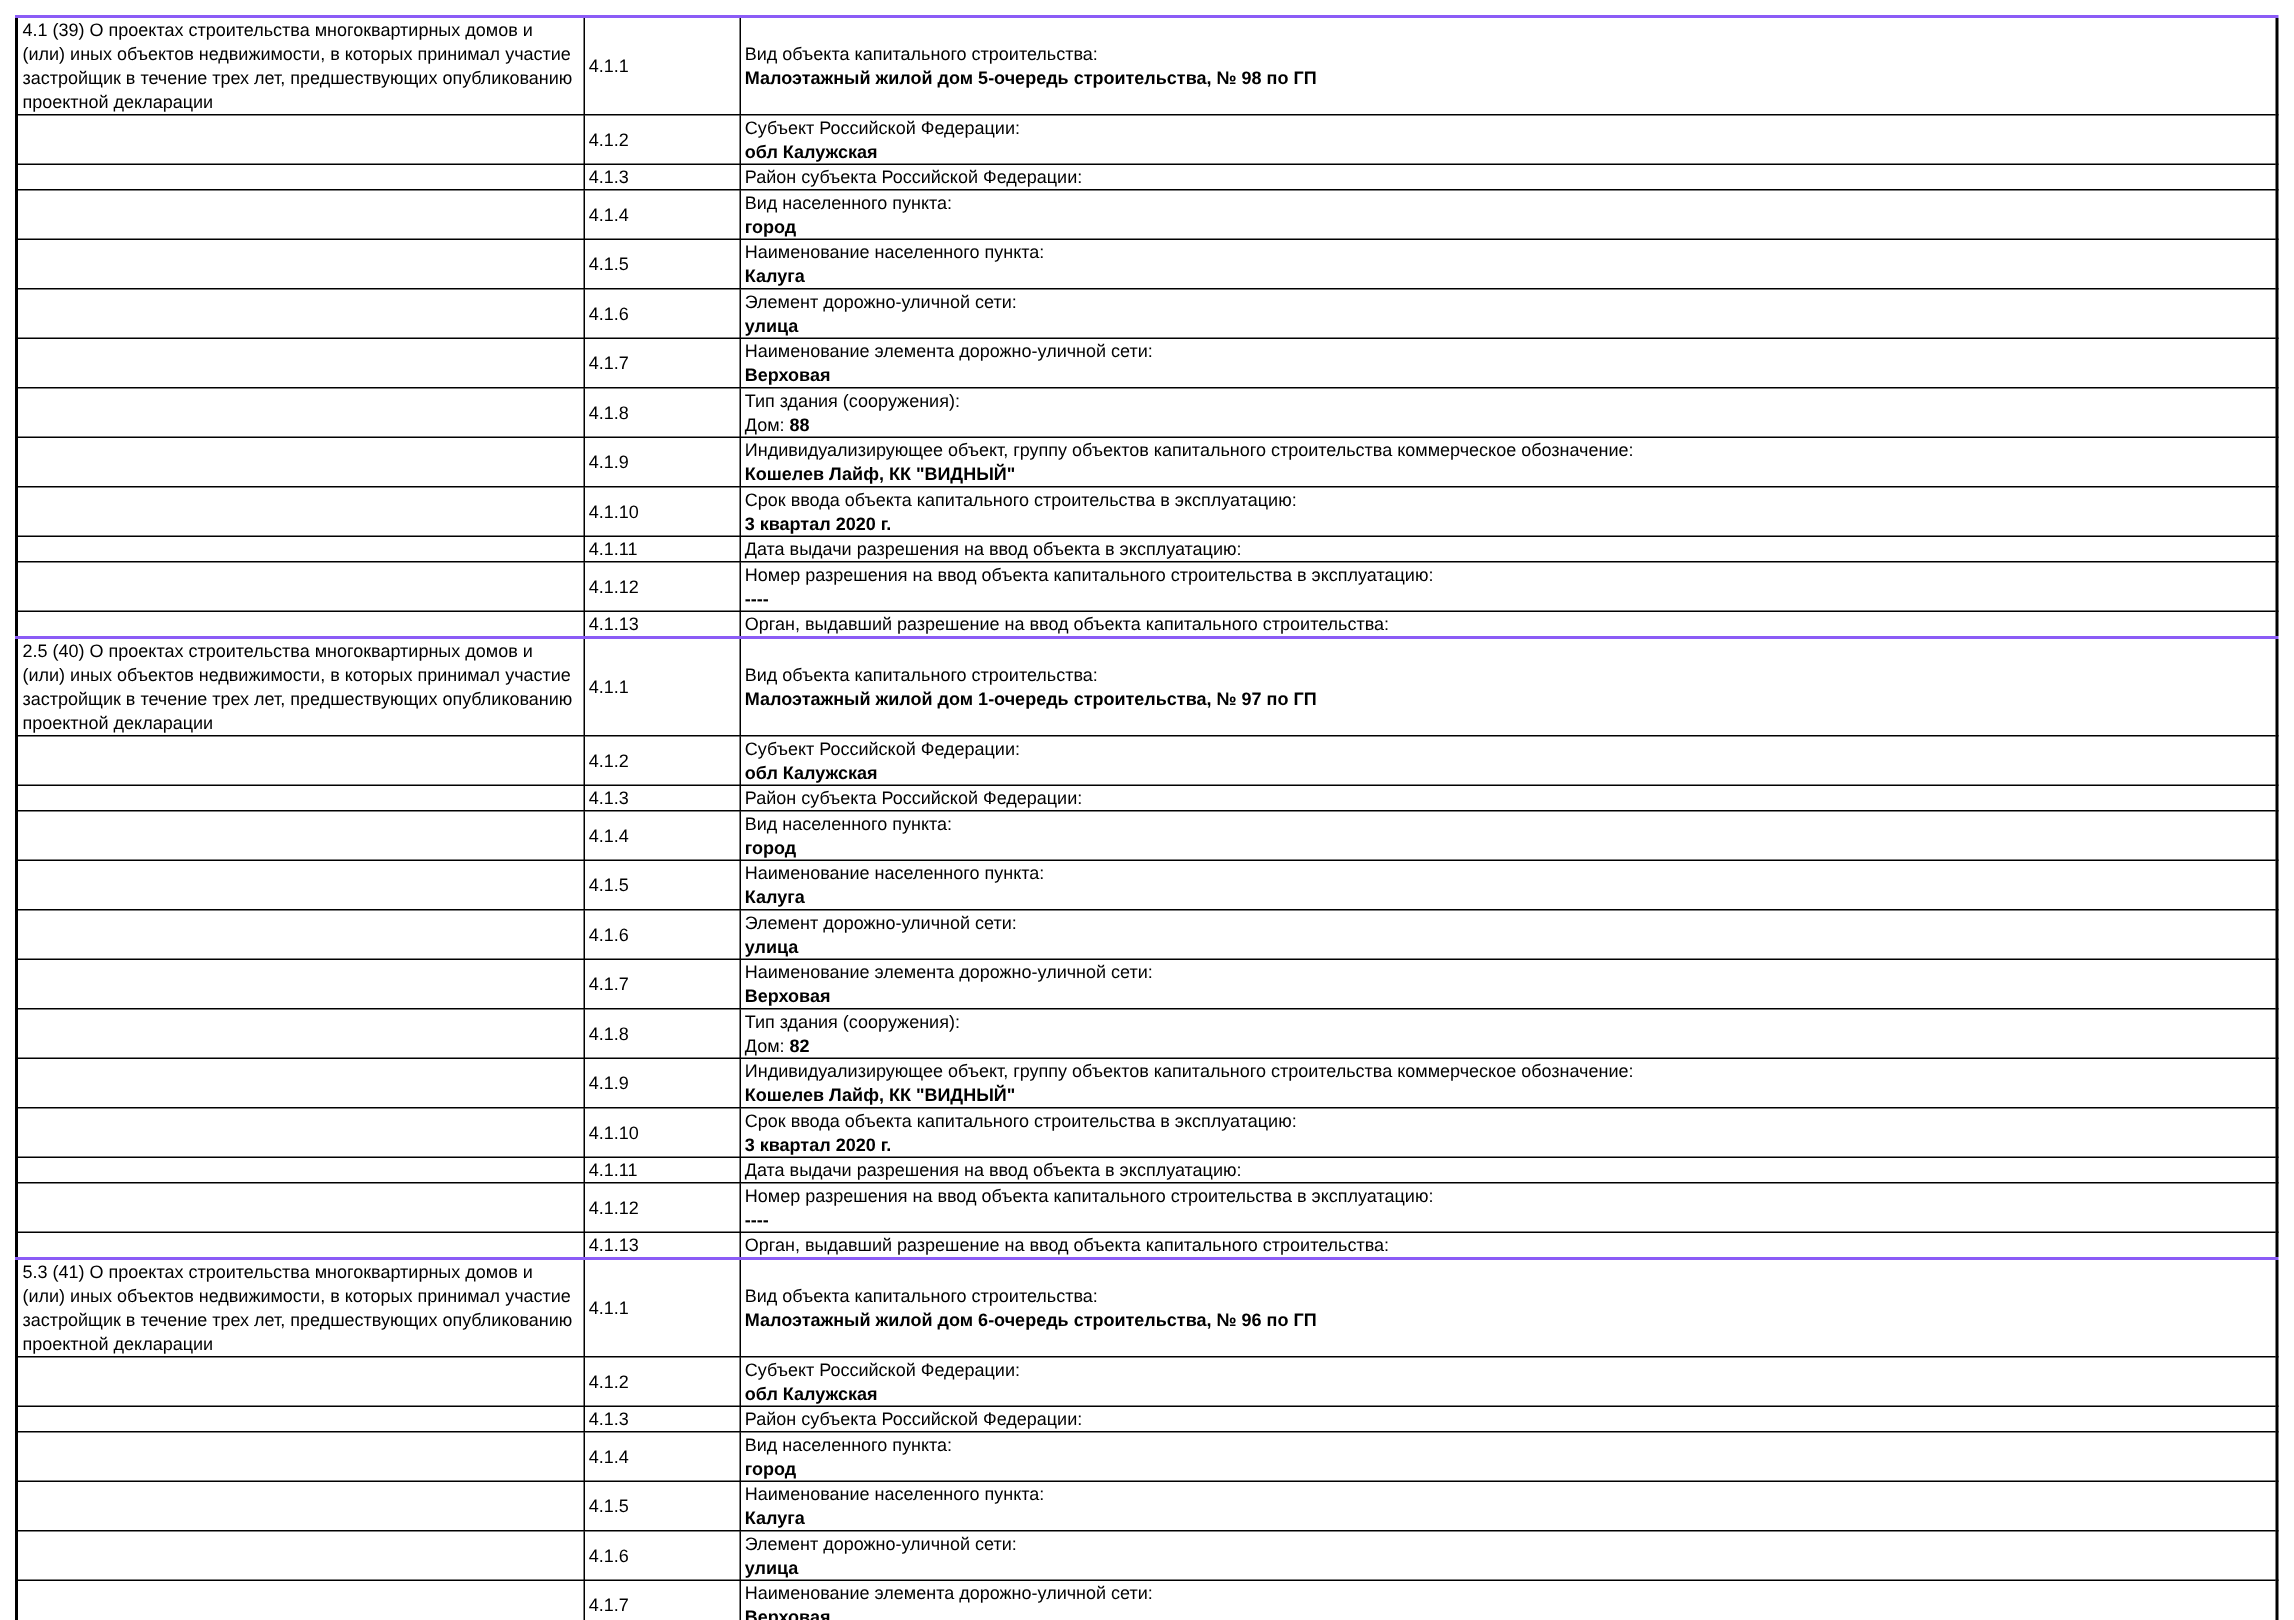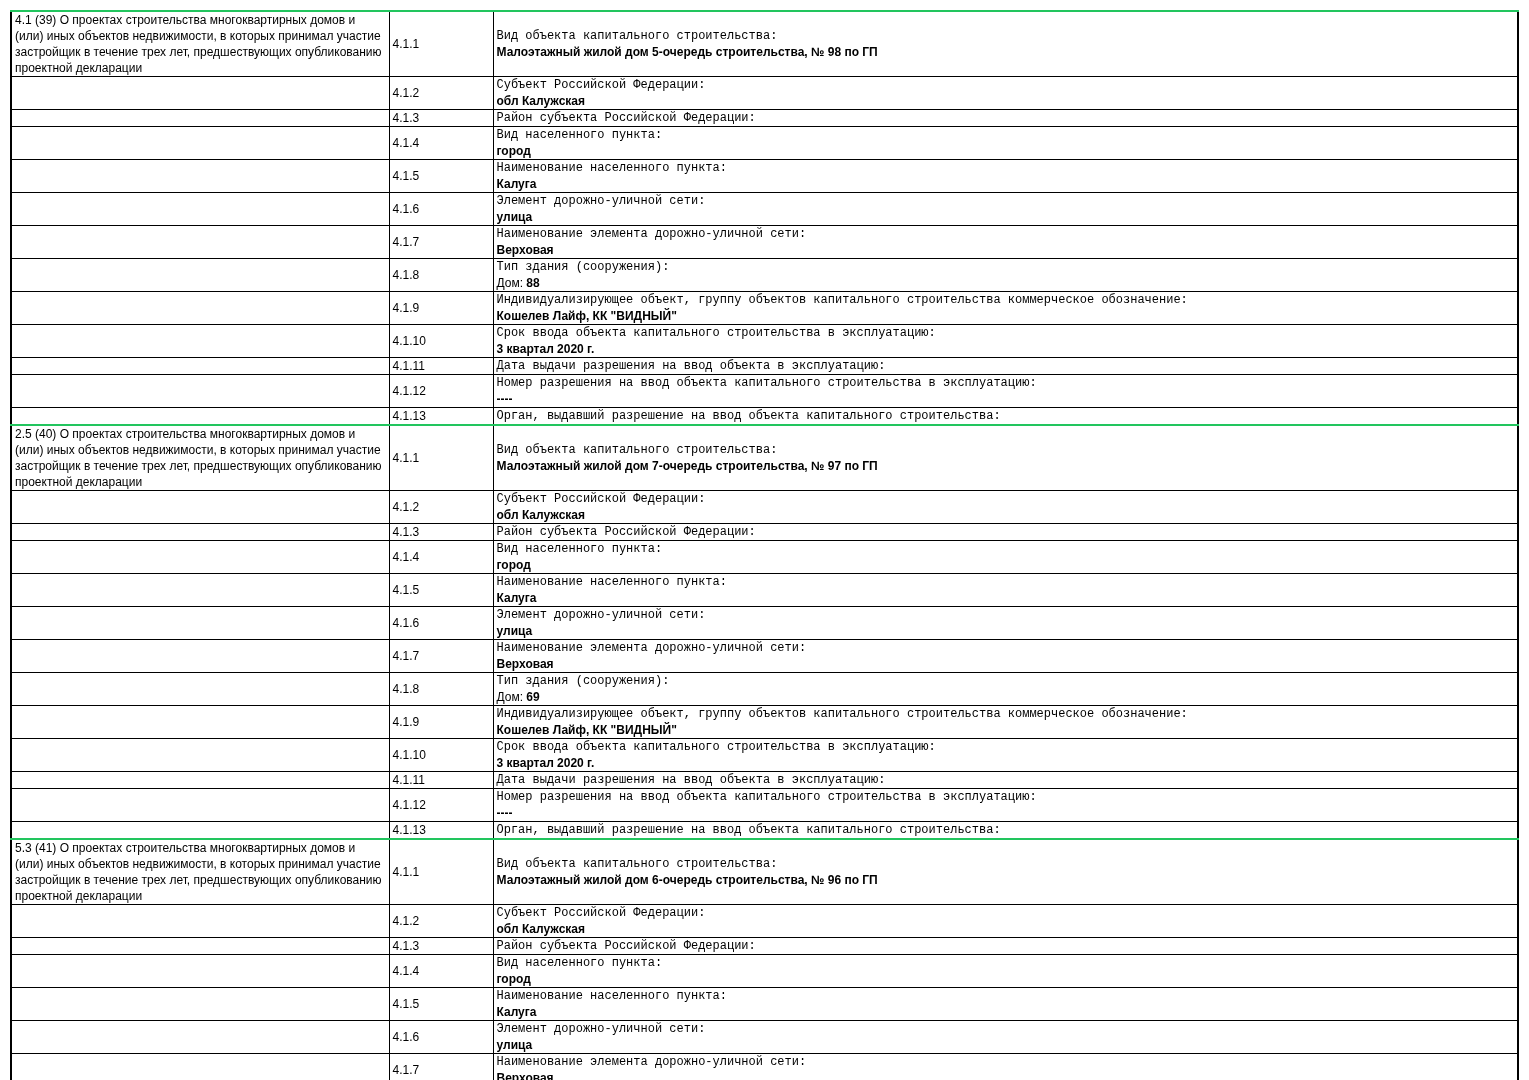--- a/index.html
+++ b/index.html
@@ -24,30 +24,30 @@
   col.c-content { width: 1025px; }
   td {
     border: 1px solid #000;
     padding: 0 3px;
     vertical-align: middle;
     line-height: 16px;
     overflow: hidden;
     word-wrap: break-word;
   }
   tr.section-first td {
-    border-top: 2px solid #22c55e;
+    border-top: 2px solid #8b5cf6;
     margin-top: 48px;
   }
   td.desc {
     vertical-align: top;
   }
   td.code {
     vertical-align: middle;
   }
-  .label { font-weight: 400; font-family: Liberation Mono, monospace; }
+  .label { font-weight: 400; }
   .value-line { font-weight: 700; }
   .value-prefix { font-weight: 400; }
 </style>
 </head>
 <body>
 
 <div class="page">
   <table class="decl">
     <colgroup>
       <col class="c-desc">
@@ -154,21 +154,21 @@
           <td class="code">4.1.13</td>
           <td class="content">
             <div class="label">Орган, выдавший разрешение на ввод объекта капитального строительства:</div>
           </td>
         </tr>
         <tr class="section-first">
           <td class="desc">2.5 (40) О проектах строительства многоквартирных домов и (или) иных объектов недвижимости, в которых принимал участие застройщик в течение трех лет, предшествующих опубликованию проектной декларации</td>
           <td class="code">4.1.1</td>
           <td class="content">
             <div class="label">Вид объекта капитального строительства:</div>
-            <div class="value-line"><span class="value-text">Малоэтажный жилой дом 7-очередь строительства, № 97 по ГП</span></div>
+            <div class="value-line"><span class="value-text">Малоэтажный жилой дом 1-очередь строительства, № 97 по ГП</span></div>
           </td>
         </tr>
         <tr>
           <td class="desc"></td>
           <td class="code">4.1.2</td>
           <td class="content">
             <div class="label">Субъект Российской Федерации:</div>
             <div class="value-line"><span class="value-text">обл Калужская</span></div>
           </td>
         </tr>
@@ -209,21 +209,21 @@
           <td class="content">
             <div class="label">Наименование элемента дорожно-уличной сети:</div>
             <div class="value-line"><span class="value-text">Верховая</span></div>
           </td>
         </tr>
         <tr>
           <td class="desc"></td>
           <td class="code">4.1.8</td>
           <td class="content">
             <div class="label">Тип здания (сооружения):</div>
-            <div class="value-line"><span class="value-prefix">Дом: </span><span class="value-text">69</span></div>
+            <div class="value-line"><span class="value-prefix">Дом: </span><span class="value-text">82</span></div>
           </td>
         </tr>
         <tr>
           <td class="desc"></td>
           <td class="code">4.1.9</td>
           <td class="content">
             <div class="label">Индивидуализирующее объект, группу объектов капитального строительства коммерческое обозначение:</div>
             <div class="value-line"><span class="value-text">Кошелев Лайф, КК "ВИДНЫЙ"</span></div>
           </td>
         </tr>

